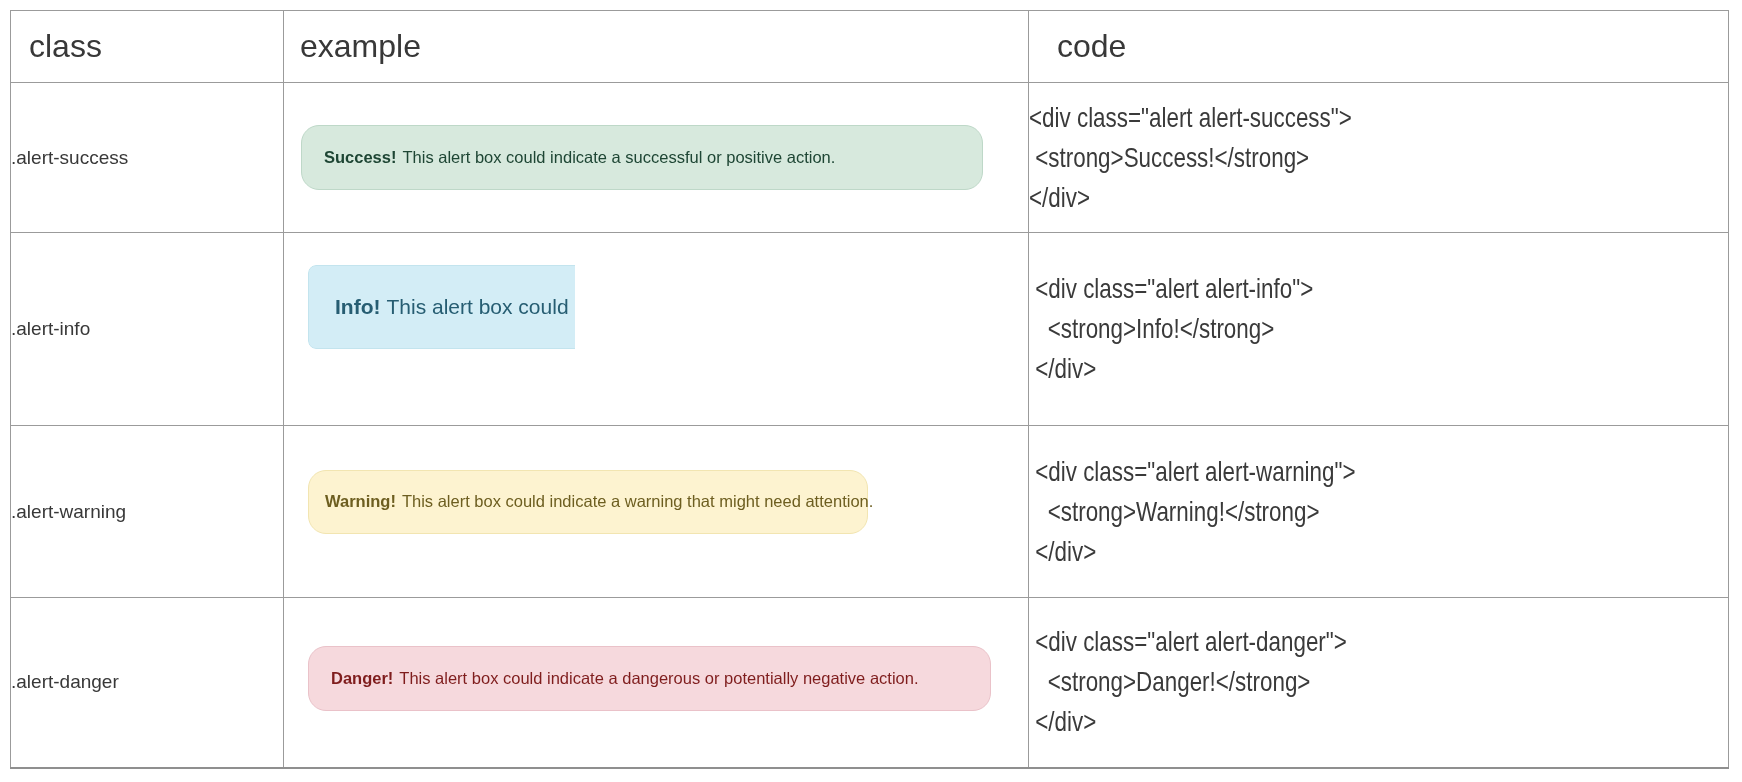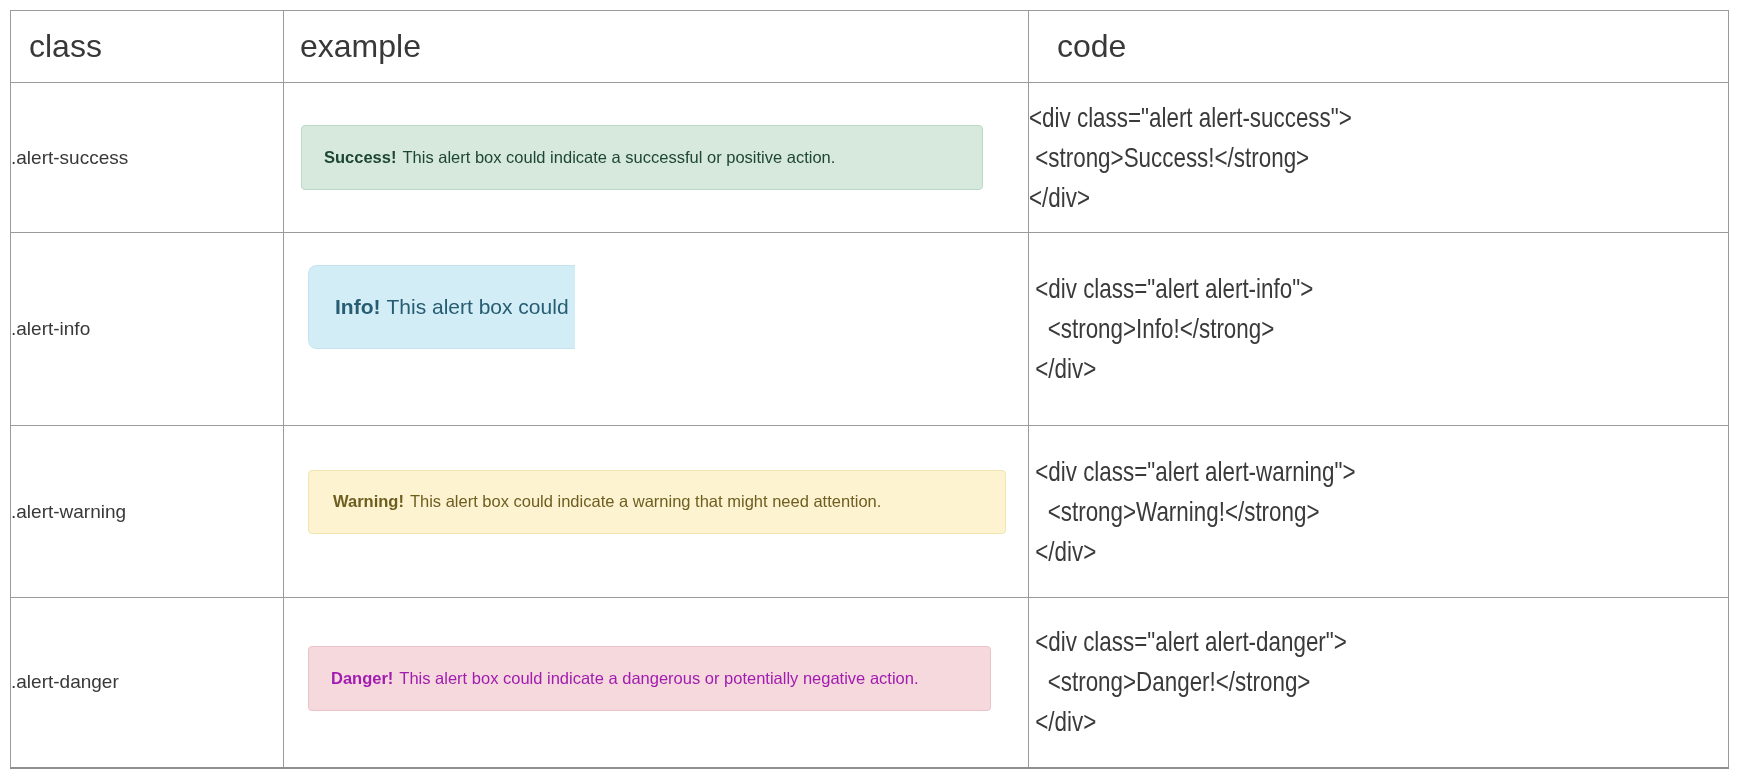--- a/index.html
+++ b/index.html
@@ -38,31 +38,31 @@
   tr.row-info    td { height: 193px; }
   tr.row-warning td { height: 172px; }
   tr.row-danger  td { height: 170px; }
 
   .class-cell { font-size: 19px; padding-left: 18px; }
 
   .example-cell { padding: 0; }
 
   .alert {
     border: 1px solid transparent;
-    border-radius: 4px;
+    border-radius: 18px;
     display: flex;
     align-items: center;
     font-size: 16.5px;
     position: relative;
   }
   .alert strong { margin-right: 6px; white-space: nowrap; }
   .alert span { white-space: nowrap; }
 
   .alert.success { margin-left: 17px; width: 682px; height: 65px; padding-left: 22px; }
-  .alert.warning { margin-left: 24px; width: 698px; height: 64px; padding-left: 24px; top: -10px; }
+  .alert.warning { margin-left: 24px; width: 560px; height: 64px; padding-left: 16px; top: -10px; }
   .alert.danger  { margin-left: 24px; width: 683px; height: 65px; padding-left: 22px; top: -4px; }
 
   
   .alert-clip {
     margin-left: 24px;
     width: 267px; height: 84px;
     overflow: hidden;
     border-radius: 8px 0 0 8px;
     position: relative;
     top: -22px;
@@ -153,21 +153,21 @@
             <div class="code-line"> &lt;div class="alert alert-warning"&gt;</div>
             <div class="code-line">   &lt;strong&gt;Warning!&lt;/strong&gt;</div>
             <div class="code-line"> &lt;/div&gt;</div>
           </div>
         </td>
       </tr>
 
       <tr class="row-danger">
         <td class="class-cell">.alert-danger</td>
         <td class="example-cell">
-          <div class="alert danger" style="background-color: rgb(246, 217, 221); border-color: rgb(234, 194, 201); color: #a21caf;">
+          <div class="alert danger" style="background-color: rgb(246, 217, 221); border-color: rgb(234, 194, 201); color: #7f1d1d;">
             <strong>Danger!</strong>
             <span>This alert box could indicate a dangerous or potentially negative action.</span>
           </div>
         </td>
         <td class="code-cell">
           <div class="code-block">
             <div class="code-line"> &lt;div class="alert alert-danger"&gt;</div>
             <div class="code-line">   &lt;strong&gt;Danger!&lt;/strong&gt;</div>
             <div class="code-line"> &lt;/div&gt;</div>
           </div>

